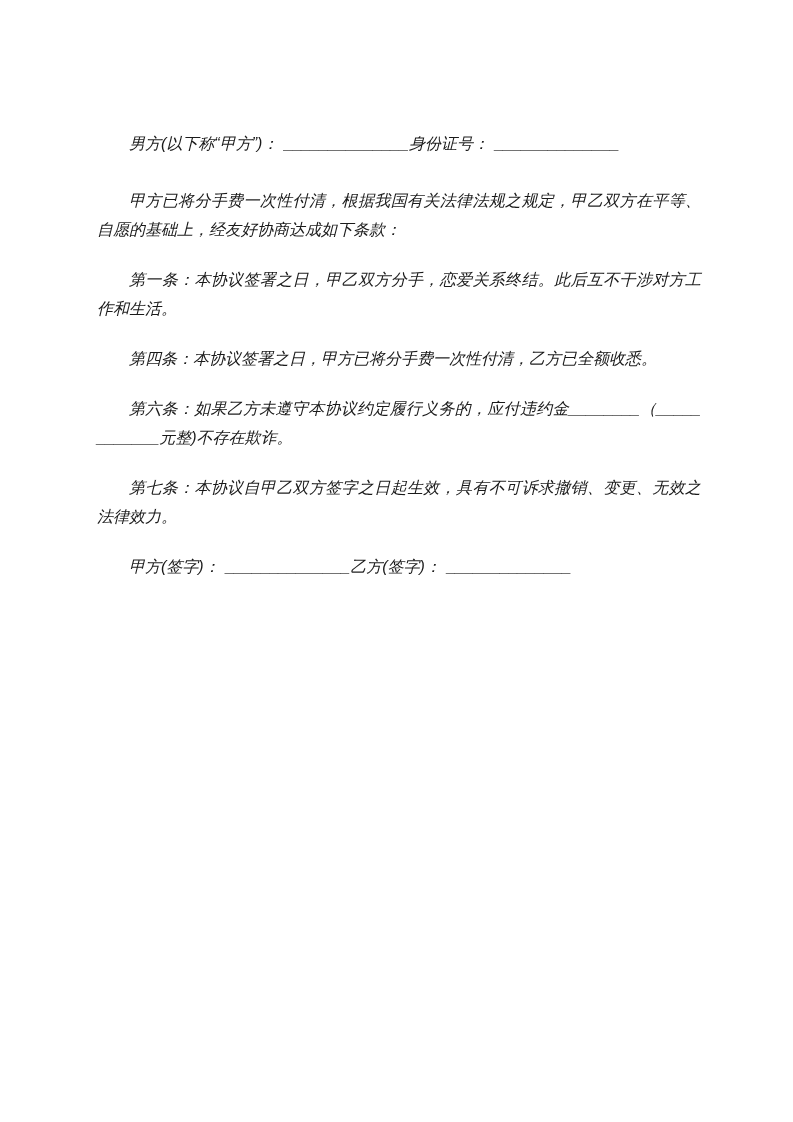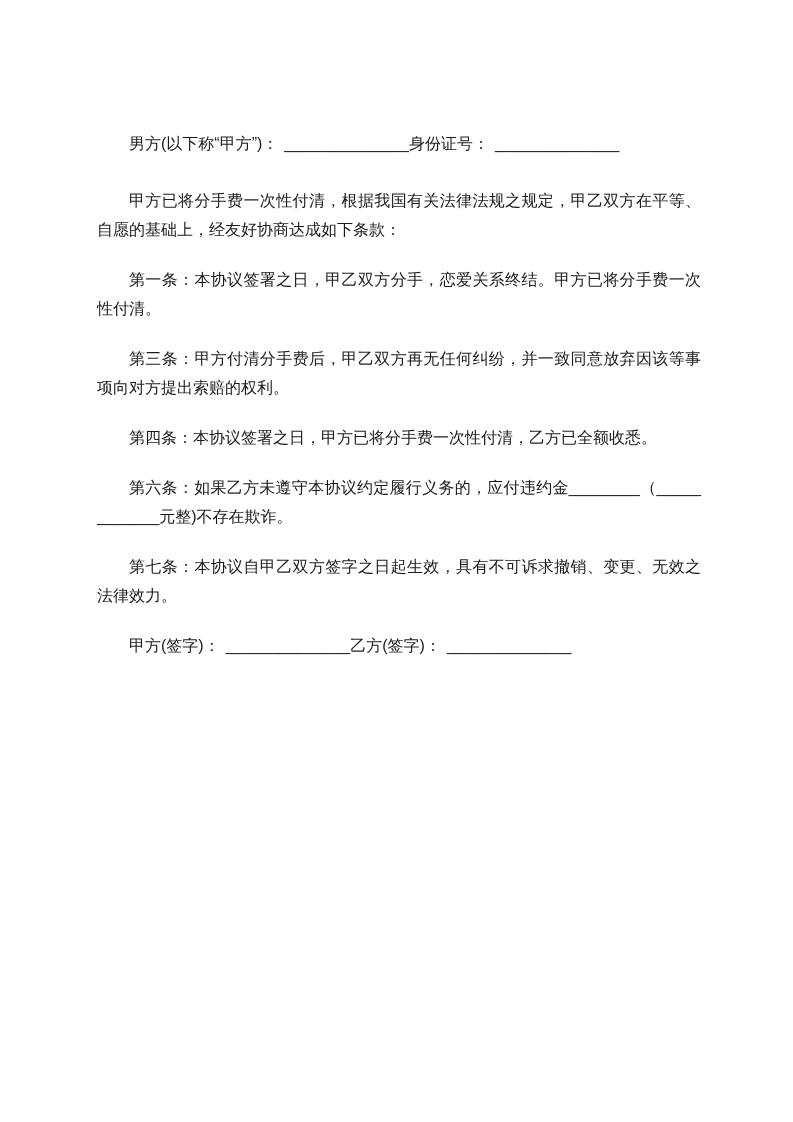--- a/index.html
+++ b/index.html
@@ -12,20 +12,21 @@
     width: 793px;
     height: 1122px;
     margin: 0 auto;
     background: #ffffff;
     box-sizing: border-box;
     padding: 129px 92px 0 97px;
     font-family: "Liberation Sans", "DejaVu Sans", sans-serif;
     font-size: 16px;
     color: #1a1a1a;
     overflow: hidden;
+    font-style: italic;
   }
   .para {
     margin: 0 0 21px 0;
     line-height: 29px;
     text-align: justify;
     text-indent: 2em;
     word-break: break-all;
   }
   .line {
     margin: 0 0 28px 0;
@@ -45,22 +46,21 @@
 </head>
 <body>
 
 <div class="page">
 
   <p class="line"><span class="label">男方(以下称“甲方”)：</span><span class="blank">______________</span><span class="label">身份证号：</span><span class="blank">______________</span></p>
 
 
   <p class="para">甲方已将分手费一次性付清，根据我国有关法律法规之规定，甲乙双方在平等、自愿的基础上，经友好协商达成如下条款：</p>
 
-  <p class="para">第一条：本协议签署之日，甲乙双方分手，恋爱关系终结。甲方已将分手费一次性付清。</p>
-  <p class="para">第三条：甲方付清分手费后，甲乙双方再无任何纠纷，并一致同意放弃因该等事项向对方提出索赔的权利。</p>
+  <p class="para">第一条：本协议签署之日，甲乙双方分手，恋爱关系终结。此后互不干涉对方工作和生活。</p>
   <p class="para">第四条：本协议签署之日，甲方已将分手费一次性付清，乙方已全额收悉。</p>
   <p class="para">第六条：如果乙方未遵守本协议约定履行义务的，应付违约金________（____________元整)不存在欺诈。</p>
   <p class="para">第七条：本协议自甲乙双方签字之日起生效，具有不可诉求撤销、变更、无效之法律效力。</p>
 
   <p class="line"><span class="label">甲方(签字)：</span><span class="blank">______________</span><span class="label">乙方(签字)：</span><span class="blank">______________</span></p>
 
 
 </div>
 
 </body></html>

